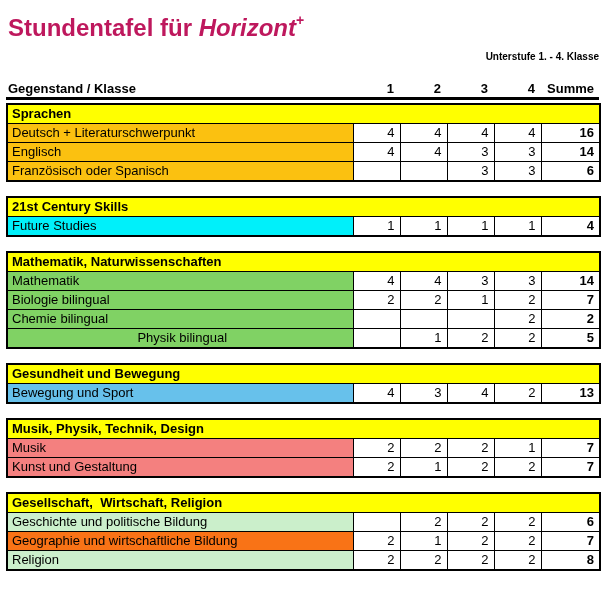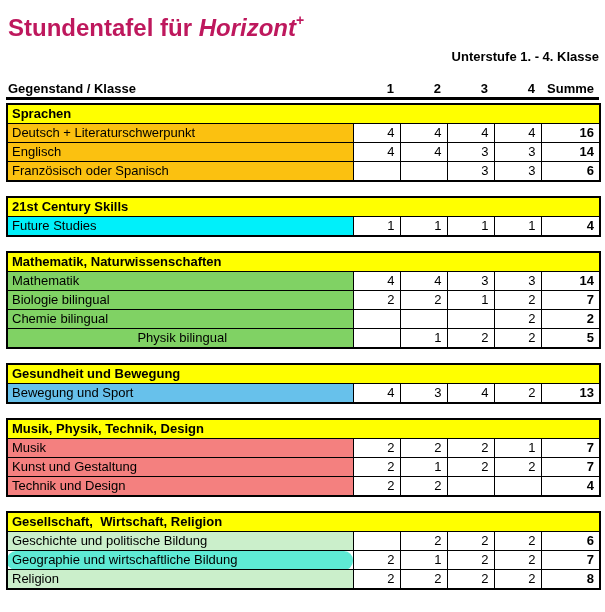--- a/index.html
+++ b/index.html
@@ -30,21 +30,21 @@
   .page-title .em { font-style: italic; }
   .page-title sup {
     font-size: 14px;
     position: relative;
     top: -2px;
     font-style: normal;
   }
   .subtitle-row {
     width: 593px;
     text-align: right;
-    font-size: 13px;
+    font-size: 10px;
     font-weight: bold;
     margin-top: 7px;
     line-height: 15px;
   }
   
   table { border-spacing: 0; }
   .cols-table {
     width: 593px;
     table-layout: fixed;
     border-collapse: collapse;
@@ -282,28 +282,20 @@
             <td class="num-cell sum-cell">7</td>
           </tr>
           <tr>
             <td class="label-cell" style="background: rgb(244, 128, 127);">Kunst und Gestaltung</td>
             <td class="num-cell">2</td>
             <td class="num-cell">1</td>
             <td class="num-cell">2</td>
             <td class="num-cell">2</td>
             <td class="num-cell sum-cell">7</td>
           </tr>
-          <tr>
-            <td class="label-cell" style="background: rgb(244, 128, 127);">Technik und Design</td>
-            <td class="num-cell">2</td>
-            <td class="num-cell">2</td>
-            <td class="num-cell"></td>
-            <td class="num-cell"></td>
-            <td class="num-cell sum-cell">4</td>
-          </tr>
         </tbody>
   </table>
 
   <table class="section-table">
     <colgroup>
       <col style="width:346px">
           <col style="width:47px">
           <col style="width:47px">
       <col style="width:47px">
           <col style="width:47px">
@@ -315,21 +307,21 @@
       </tr>
     <tr>
             <td class="label-cell" style="background: rgb(203, 239, 203);">Geschichte und politische Bildung</td>
             <td class="num-cell"></td>
             <td class="num-cell">2</td>
             <td class="num-cell">2</td>
             <td class="num-cell">2</td>
             <td class="num-cell sum-cell">6</td>
           </tr>
           <tr>
-            <td class="label-cell" style="background: #5eead4; border-radius: 9px;">Geographie und wirtschaftliche Bildung</td>
+            <td class="label-cell" style="background: #f97316;">Geographie und wirtschaftliche Bildung</td>
             <td class="num-cell">2</td>
             <td class="num-cell">1</td>
             <td class="num-cell">2</td>
             <td class="num-cell">2</td>
             <td class="num-cell sum-cell">7</td>
           </tr>
           <tr>
             <td class="label-cell" style="background: rgb(203, 239, 203);">Religion</td>
             <td class="num-cell">2</td>
             <td class="num-cell">2</td>

